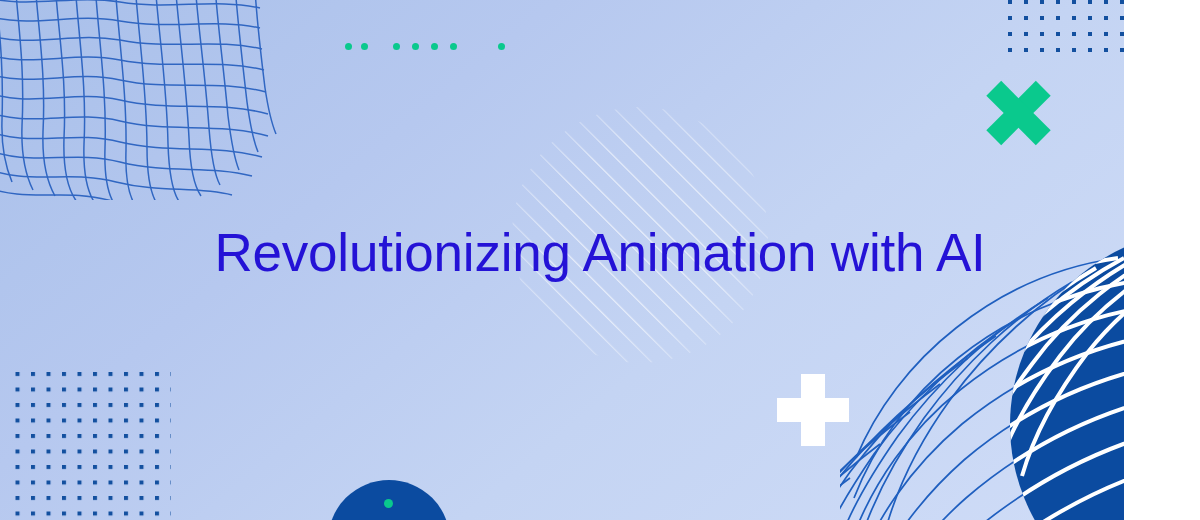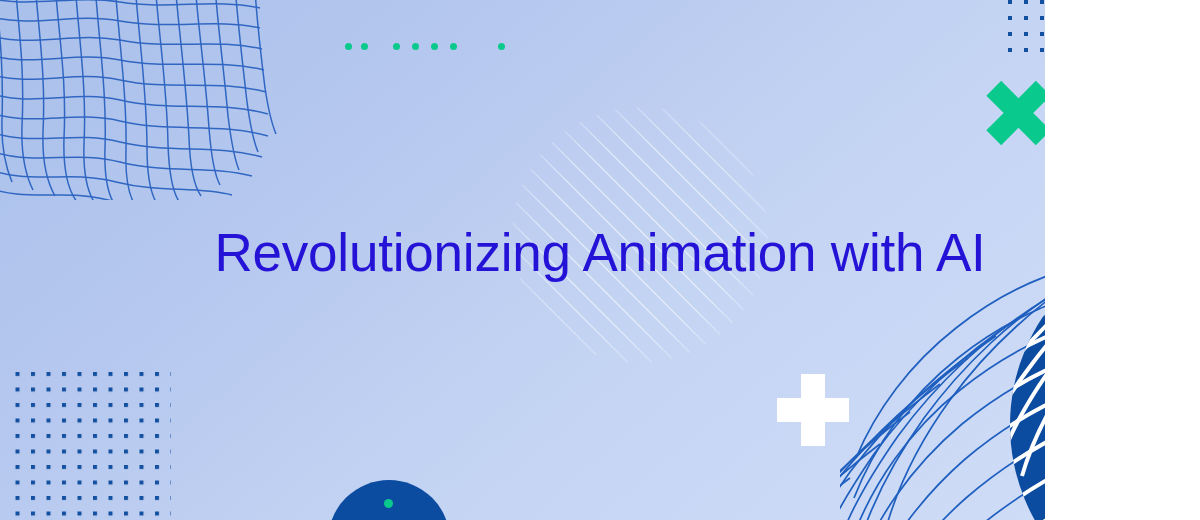--- a/index.html
+++ b/index.html
@@ -3,21 +3,21 @@
 <meta charset="utf-8">
 <title>Banner</title>
 <style>
   html, body {
     margin: 0;
     padding: 0;
     background: #ffffff;
   }
   #banner {
     position: relative;
-    width: 1045px;
+    width: 1124px;
     height: 520px;
     overflow: hidden;
     font-family: "Liberation Sans", sans-serif;
     background: linear-gradient(140deg, #a9c0ea 0%, #b6c8ef 32%, #c4d4f3 62%, #cfdcf7 100%);
   }
   .layer {
     position: absolute;
     top: 0; left: 0;
     width: 1200px;
     height: 520px;

